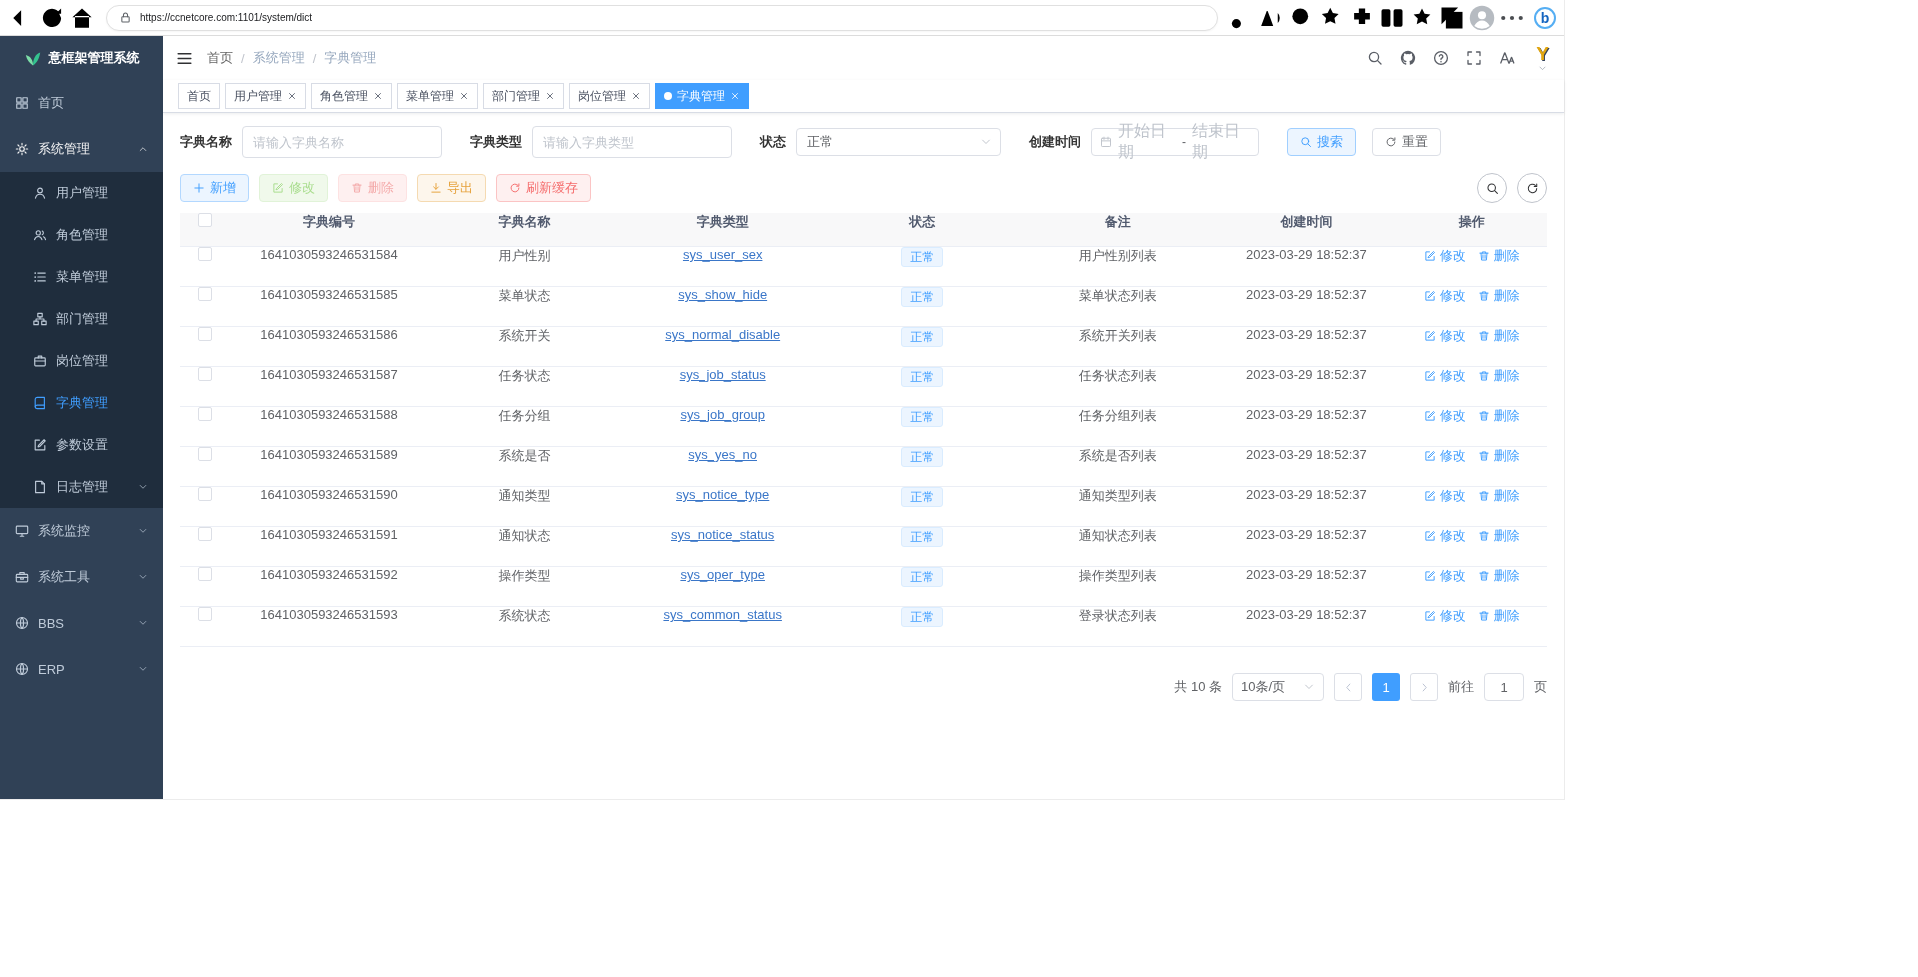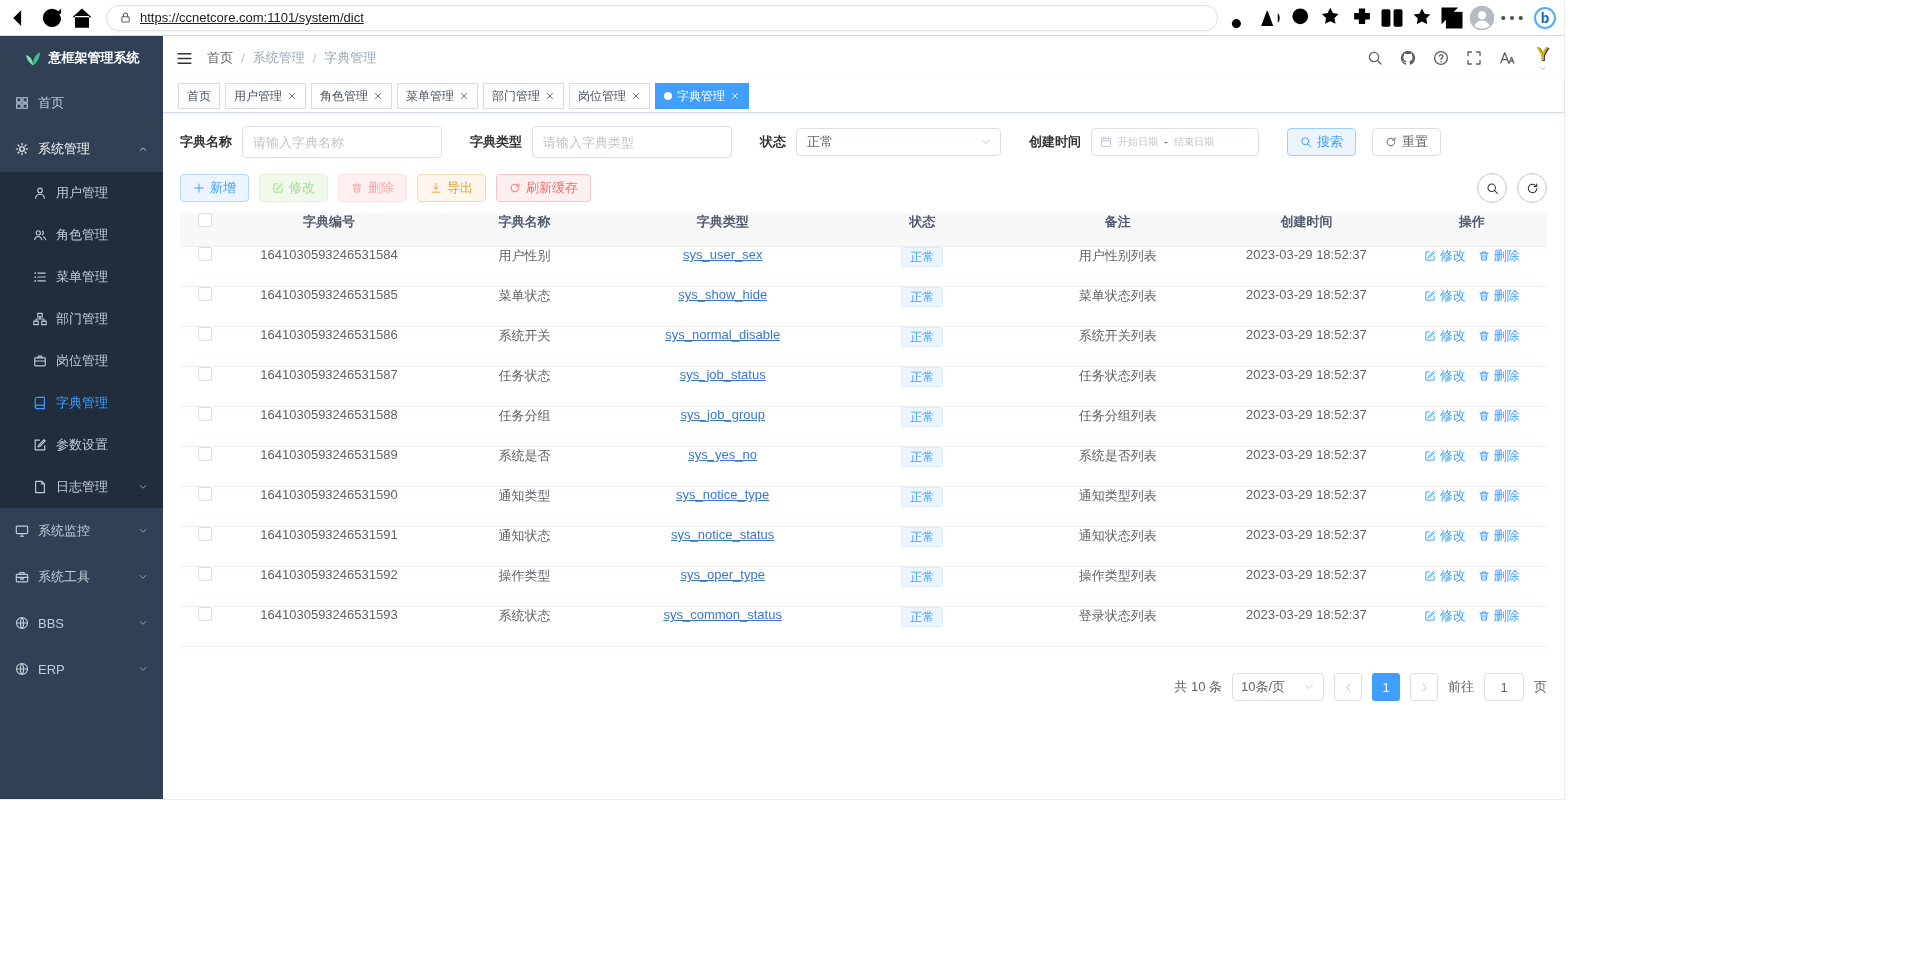--- a/index.html
+++ b/index.html
@@ -16,21 +16,21 @@
 
   
   .chrome { height:36px; flex-shrink:0; background:#fff; border-bottom:1px solid #dcdcdc;
     display:flex; align-items:center; padding:0 8px; gap:2px; }
   .cicon { width:28px; height:27px; display:flex; align-items:center; justify-content:center;
     color:#4a4d51; font-size:16px; border-radius:4px; cursor:pointer; flex-shrink:0; }
   .urlbar { flex:1; height:26px; margin:0 8px; background:#fff; border:1px solid #e0e0e0;
     border-radius:14px; display:flex; align-items:center; padding:0 12px; gap:8px;
     box-shadow:0 1px 2px rgba(0,0,0,.04); min-width:0; }
   .urlbar .icon { font-size:13px; color:#5f6368; }
-  .url-text { font-size:13px; color:#202124; white-space:nowrap; overflow:hidden;text-decoration:underline; }
+  .url-text { font-size:10px; color:#202124; white-space:nowrap; overflow:hidden; }
   .chrome-actions { display:flex; align-items:center; gap:2px; }
   .bing { width:22px; height:22px; margin-left:6px; border-radius:50%; background:#fff;
     border:2px solid #55aef3; color:#1565c0; font-weight:bold; font-size:14px; line-height:18px;
     display:flex; align-items:center; justify-content:center; cursor:pointer; }
 
   
   .app { flex:1; display:flex; min-height:0; }
   .sidebar { width:163px; flex-shrink:0; background:#304156; overflow:hidden; }
   .logo { height:44px; display:flex; align-items:center; justify-content:center; gap:7px;
     color:#fff; font-weight:bold; font-size:13px; }
@@ -77,21 +77,21 @@
   .ml { margin-left:28px; }
   .f-input { height:32px; border:1px solid #dcdfe6; border-radius:4px; padding:8px 10px;
     font-size:13px; color:#606266; outline:none; font-family:inherit; }
   .f-input::placeholder { color:#bfc4cc; }
   .f-select { height:28px; border:1px solid #dcdfe6; border-radius:4px; padding:0 8px 0 10px;
     display:flex; align-items:center; justify-content:space-between; cursor:pointer; background:#fff; }
   .sel-value { font-size:13px; color:#606266; }
   .sel-caret, .date-ic { font-size:12px; color:#c0c4cc; }
   .f-date { height:28px; border:1px solid #dcdfe6; border-radius:4px; padding:0 8px;
     display:flex; align-items:center; gap:6px; cursor:pointer; background:#fff; }
-  .date-ph { font-size:10px; color:#bfc4cc; }
+  .date-ph { font-size:16px; color:#bfc4cc; }
   .date-sep { font-size:12px; color:#606266; }
 
   .btn { height:28px; padding:0 12px; border-radius:4px; font-size:13px; display:inline-flex;
     align-items:center; gap:5px; cursor:pointer; border:1px solid #dcdfe6; background:#fff;
     color:#606266; font-family:Liberation Mono, monospace; white-space:nowrap; }
   .btn .icon { font-size:12px; }
   .btn-search { background:#ecf5ff; border-color:#a0cfff; color:#409eff; }
   .btn-reset { margin-left:16px; }
 
   .toolbar { display:flex; align-items:center; gap:10px; margin-top:14px; }

